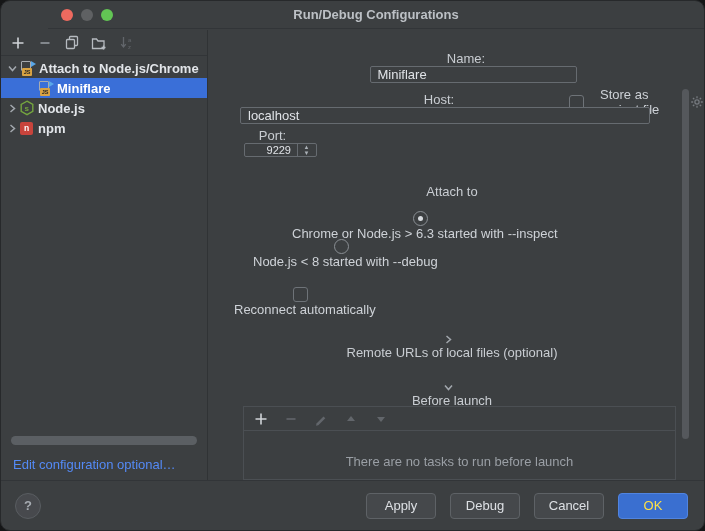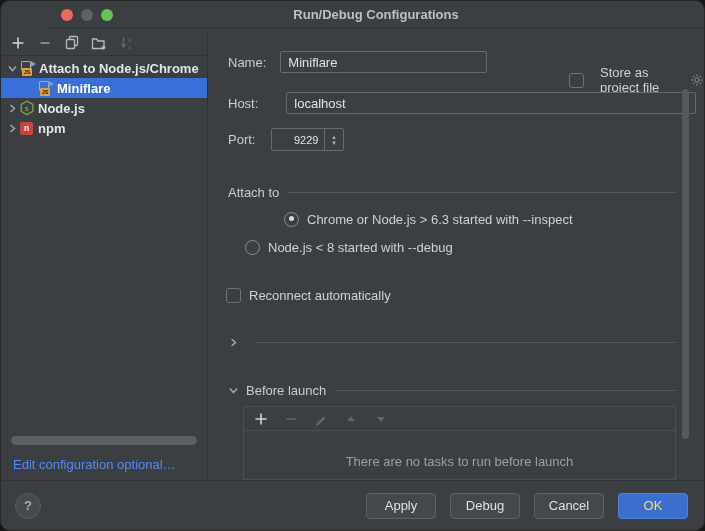--- a/index.html
+++ b/index.html
@@ -53,33 +53,33 @@
             color:#fff; font-size:8.5px; font-weight:bold; font-style:normal;
             display:flex; align-items:center; justify-content:center; margin:0 2px 0 1px; }
 
   .hthumb { position:absolute; left:10px; width:186px; height:9px; bottom:35px;
             background:#5b5f63; border-radius:5px; }
   .edit-link { position:absolute; left:12px; bottom:8px; color:#548af7;
                font-size:13px; text-decoration:none; cursor:pointer; }
 
   
   .content { flex:1; position:relative; color:#c9cdd2; }
-  .row { position:absolute; display:flex; align-items:center; }
+  .row { position:absolute; display:flex; align-items:center;flex-direction:column; }
   .lab { color:#c9cdd2; }
 
   .field { background:#3c3f41; border:1px solid #666b70; border-radius:2px;
            color:#e0e3e7; font-size:13px; font-family:"Liberation Sans",sans-serif;
            padding:0 7px; height:22px; outline:none; }
 
   .r-name { top:21px; left:20px; right:0; height:22px; }
   .r-name input { margin-left:14px; width:207px; }
   .store-group { position:absolute; left:341px; display:flex; align-items:center; gap:8px;margin-top:36px; }
 
   .r-host { top:62px; left:20px; height:22px; }
-  .r-host input { margin-left:28px; width:410px; }
+  .r-host input { margin-left:12px; width:410px; }
 
   .r-port { top:98px; left:20px; height:23px; }
   .spinfield { margin-left:16px; width:73px; height:23px; border:1px solid #666b70;
                border-radius:2px; display:flex; align-items:stretch; }
   .spinfield input { border:none; background:transparent; width:52px; text-align:right;
                      color:#e0e3e7; font-size:11px; padding-right:6px; outline:none;
                      font-family:"Liberation Sans",sans-serif; }
   .spin { width:18px; border-left:1px solid #666b70; display:flex; flex-direction:column;
           align-items:center; justify-content:center; color:#aab0b6; font-size:6px; line-height:6px; }
 
@@ -286,20 +286,21 @@
         <span class="cbx"></span>
         <span class="cbx-label">Reconnect automatically</span>
       </div>
 
       <div class="row sect r-remote">
         <span class="sect-chev">
           <svg width="11" height="11">
               <path d="M3.5 2l4 3.5-4 3.5" fill="none" stroke="#a2a7ad" stroke-width="1.5"></path>
             </svg>
         </span>
+        <span class="lab">Remote URLs of local files (optional)</span>
         <span class="rule"></span>
       </div>
 
       <div class="row sect r-before">
         <span class="sect-chev">
           <svg width="11" height="11">
               <path d="M2 3.5l3.5 4 3.5-4" fill="none" stroke="#a2a7ad" stroke-width="1.5"></path>
             </svg>
         </span>
         <span class="lab">Before launch</span>

